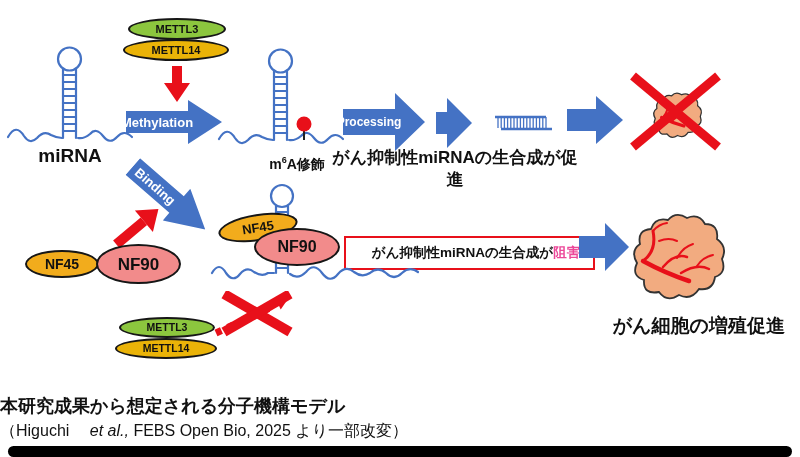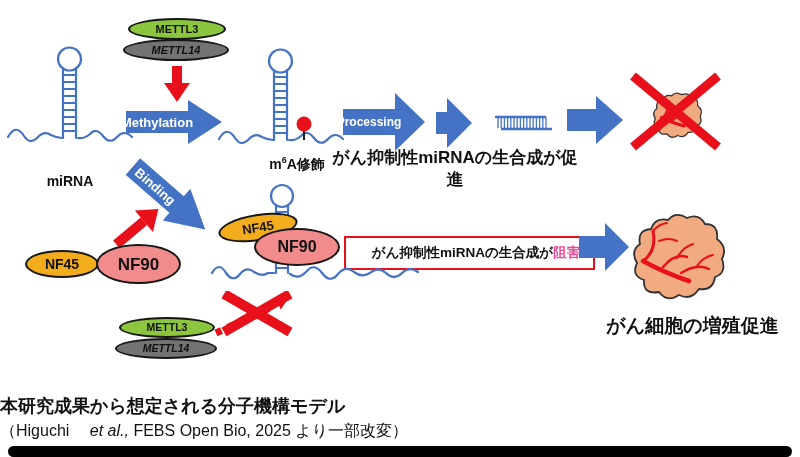--- a/index.html
+++ b/index.html
@@ -9,21 +9,21 @@
   }
   .abs{position:absolute;}
   .oval{
     position:absolute;border:2px solid #161616;border-radius:50%;
     display:flex;align-items:center;justify-content:center;
     font-weight:bold;box-sizing:border-box;line-height:1;
   }
   .blocktext{position:absolute;display:flex;align-items:center;justify-content:center;color:#fff;font-weight:bold;}
   .lbl{position:absolute;font-weight:bold;text-align:center;line-height:1.3;}
   .green{background:#8cc63e;}
-  .paleyellow{background:#737373;font-style:italic;}
+  .paleyellow{background:#eab308;}
   .gold{background:#f2ac1c;}
   .salmon{background:#f28b8b;}
   .redbox{
     position:absolute;border:2.5px solid #e8101a;background:#fff;
     display:flex;align-items:center;justify-content:center;
     font-weight:bold;white-space:nowrap;padding-left:13px;
   }
   .redbox .hurt{color:#ec4899;}
   .caption{position:absolute;left:0;width:760px;text-align:left;color:#111;}
   .caption .l1{font-size:18px;font-weight:bold;}
@@ -60,21 +60,21 @@
       <line x1="57" y1="47" x2="70" y2="47"></line>
         <line x1="57" y1="54" x2="70" y2="54"></line>
       <line x1="57" y1="61" x2="70" y2="61"></line>
         <line x1="57" y1="68" x2="70" y2="68"></line>
       <line x1="57" y1="75" x2="70" y2="75"></line>
         <line x1="57" y1="82" x2="70" y2="82"></line>
       <line x1="57" y1="89" x2="70" y2="89"></line>
     </g>
   </svg>
 
-  <div class="lbl" style="left:4px;top:172px;width:132px;font-size:14px;">
+  <div class="lbl" style="left:4px;top:144px;width:132px;font-size:19px;">
     <div>miRNA</div>
   </div>
 
   <svg class="abs" style="left:126px;top:100px;" width="96" height="44" viewBox="0 0 96 44">
     <polygon points="0,11 62,11 62,0 96,22 62,44 62,33 0,33" fill="#4472c4"></polygon>
   </svg>
   <div class="blocktext" style="left:126px;top:100px;width:62px;height:44px;font-size:13px;">Methylation</div>
 
   <svg class="abs" style="left:217px;top:44px;" width="130" height="104" viewBox="0 0 130 104">
     <g stroke="#4472c4" stroke-width="2.2" fill="none" stroke-linecap="round">
@@ -219,21 +219,21 @@
       <path d="M14,50 Q28,40 24,20" stroke-width="3"></path>
       <path d="M24,20 Q30,13 38,12" stroke-width="2"></path>
       <path d="M34,56 Q46,42 58,46" stroke-width="2.5"></path>
       <path d="M48,47 Q54,36 64,33" stroke-width="2"></path>
       <path d="M52,62 Q68,52 80,58" stroke-width="2.5"></path>
       <path d="M68,55 Q74,46 84,44" stroke-width="2"></path>
       <path d="M30,30 Q40,26 48,30" stroke-width="2"></path>
     </g>
   </svg>
 
-  <div class="lbl" style="left:600px;top:314px;width:185px;font-size:19px;">がん細胞の増殖促進</div>
+  <div class="lbl" style="left:600px;top:314px;width:185px;font-size:19px;text-align:right;">がん細胞の増殖促進</div>
 
   <div class="oval green" style="left:119px;top:317px;width:96px;height:21px;font-size:10.5px;">
     <span>METTL3</span>
   </div>
   <div class="oval paleyellow" style="left:115px;top:338px;width:102px;height:21px;font-size:10.5px;">
     <span>METTL14</span>
   </div>
 
   <svg class="abs" style="left:214px;top:291px;" width="86" height="50" viewBox="0 0 86 50">
     <line x1="2" y1="42" x2="58" y2="16" stroke="#e8101a" stroke-width="7" stroke-dasharray="6 7"></line>

